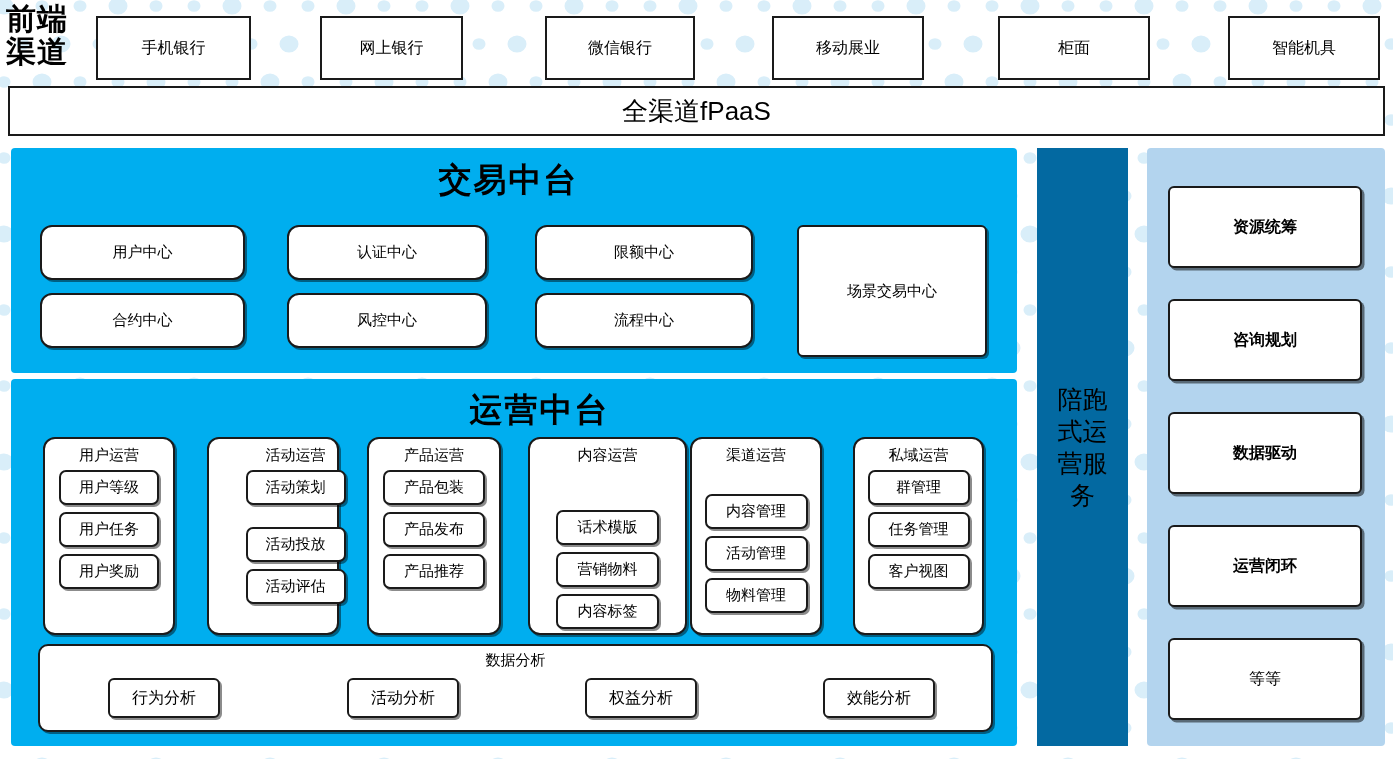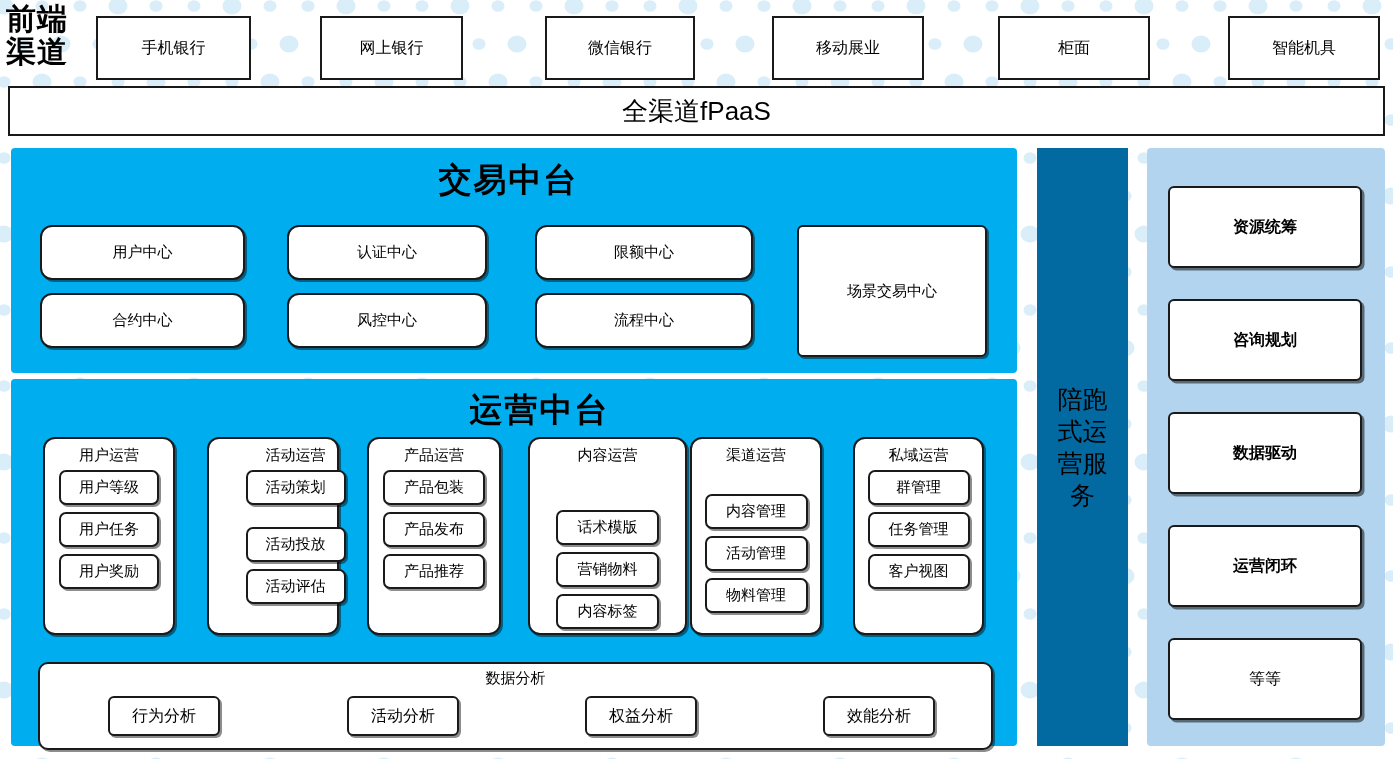--- a/index.html
+++ b/index.html
@@ -166,21 +166,21 @@
     font-size: 15px;
     color: #000;
     white-space: nowrap;
     padding: 0 8px;
   }
 
   
   #data-analysis {
     position: absolute;
     left: 38px;
-    top: 662px;
+    top: 644px;
     width: 955px;
     height: 88px;
     background: #ffffff;
     border: 2.5px solid #1a1a1a;
     border-radius: 10px;
     box-shadow: 2px 2px 0 rgba(0,0,0,0.45);
     z-index: 3;
   }
   #data-analysis-title {
     position: absolute;

